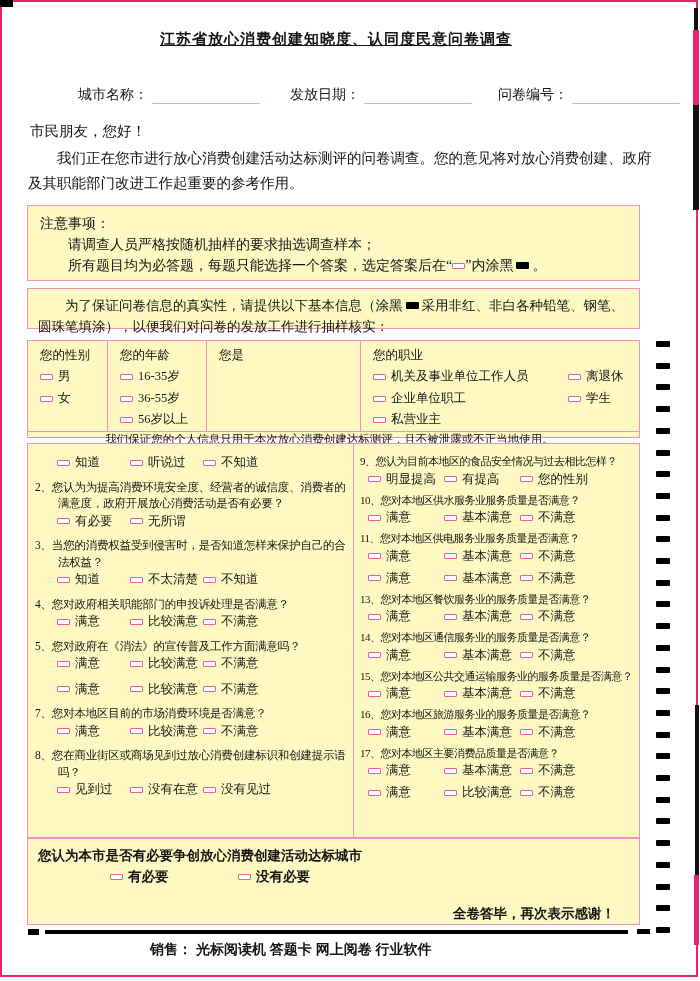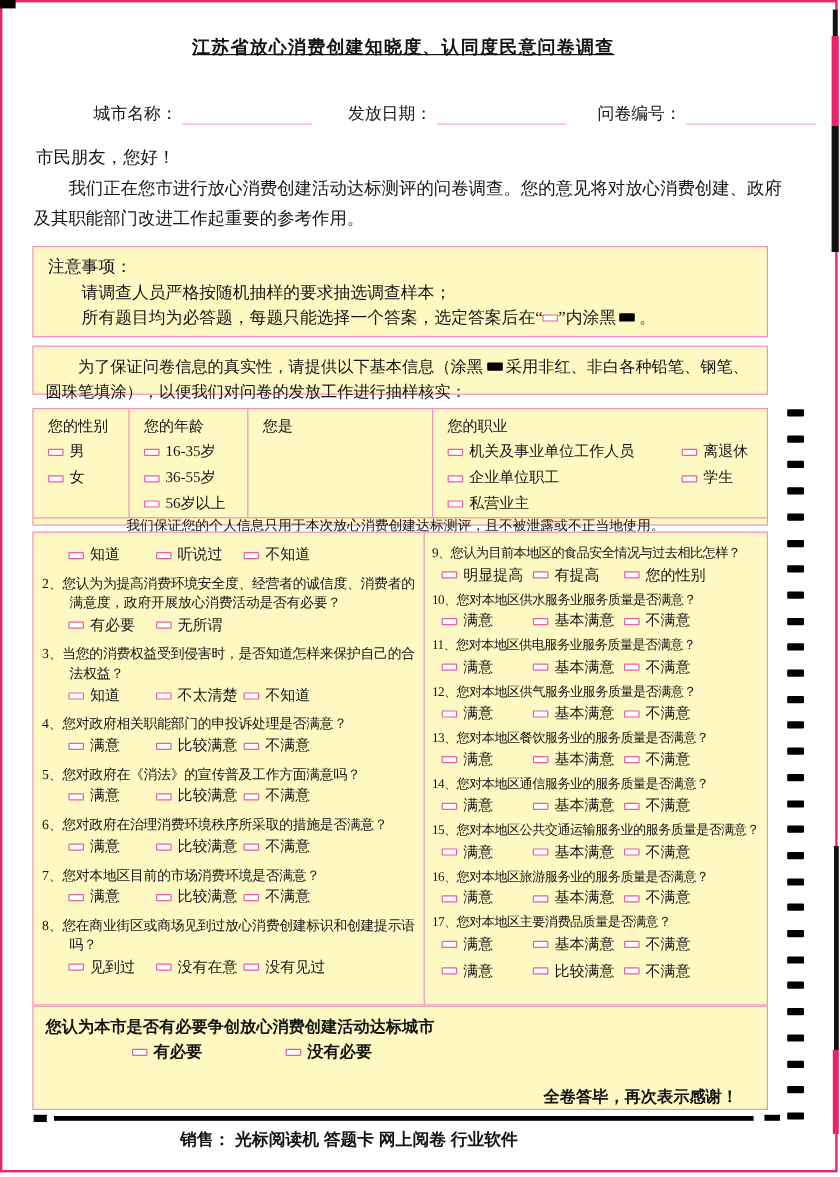--- a/index.html
+++ b/index.html
@@ -228,21 +228,20 @@
             <span class="cb"></span>
             <span>比较满意</span>
           </span>
           <span class="opt">
             <span class="cb"></span>
             <span>不满意</span>
           </span>
         </div>
       </div>
       <div class="question">
-        <div class="q-text"><span>6、</span>您对政府在治理消费环境秩序所采取的措施是否满意？</div>
         <div class="opts">
           <span class="opt">
             <span class="cb"></span>
             <span>满意</span>
           </span>
           <span class="opt">
             <span class="cb"></span>
             <span>比较满意</span>
           </span>
           <span class="opt">
@@ -332,21 +331,20 @@
             <span class="cb"></span>
             <span>基本满意</span>
           </span>
           <span class="opt">
             <span class="cb"></span>
             <span>不满意</span>
           </span>
         </div>
       </div>
       <div class="question">
-        <div class="q-text"><span>12、</span>您对本地区供气服务业服务质量是否满意？</div>
         <div class="opts">
           <span class="opt">
             <span class="cb"></span>
             <span>满意</span>
           </span>
           <span class="opt">
             <span class="cb"></span>
             <span>基本满意</span>
           </span>
           <span class="opt">

